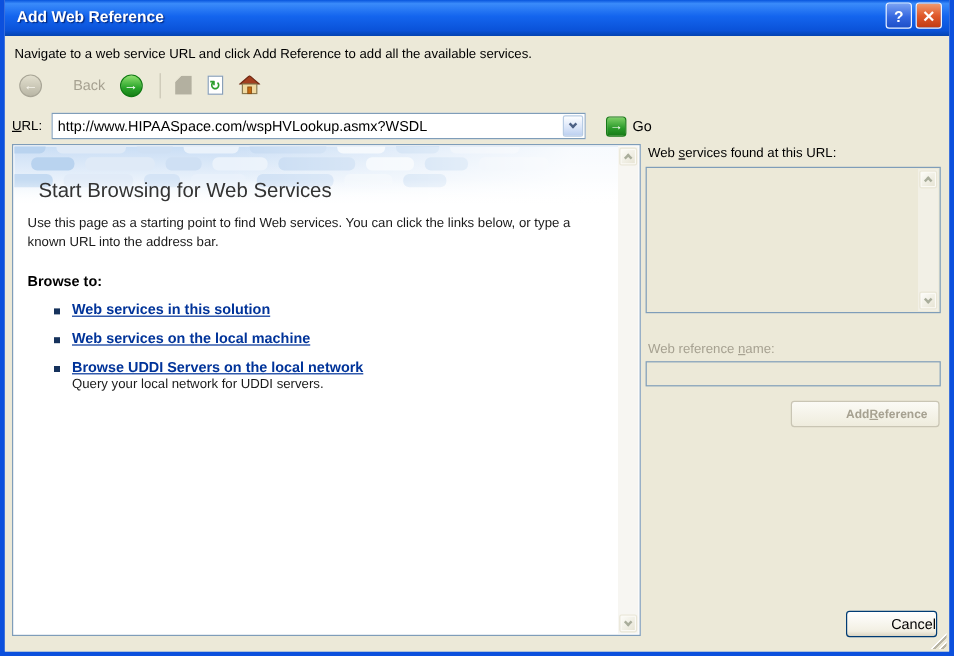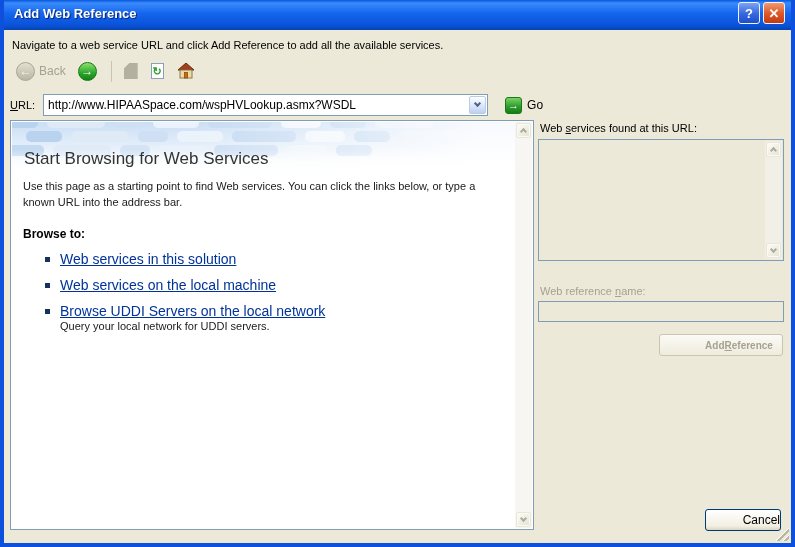--- a/index.html
+++ b/index.html
@@ -31,21 +31,21 @@
   .info{position:absolute;left:8px;top:9px;font-size:11px;}
   
   .toolbar{position:absolute;left:10px;top:28px;height:26px;display:flex;align-items:center;}
   .tool{display:flex;align-items:center;gap:4px;padding:2px;cursor:pointer;}
   .circle{
     width:19px;height:19px;border-radius:50%;display:flex;align-items:center;justify-content:center;
     font-size:12px;font-weight:bold;line-height:1;
   }
   .circle.gray{background:linear-gradient(to bottom,#e2dfce,#b9b6a5);border:1px solid #a8a596;color:#f7f5ec;}
   .circle.green{background:linear-gradient(to bottom,#8fe070,#2aa52a 60%,#178017);border:1px solid #0f7a12;color:#fff;}
-  .back-label{color:#a6a191;font-size:12px;}
+  .back-label{color:#a6a191;font-size:12px;margin-left:22px;}
   .tool.forward{margin-left:8px;}
   .tb-sep{width:1px;height:21px;background:#c9c5b4;margin:0 10px 0 12px;}
   .stop-doc{
     width:14px;height:16px;position:relative;
     background:linear-gradient(135deg,#dedbca 0 4px,#b3b0a0 4px);
     clip-path:polygon(5px 0,14px 0,14px 16px,0 16px,0 5px);
   }
   .refresh-page{
     width:13px;height:16px;background:#fff;border:1px solid #8aa0b8;
     display:flex;align-items:center;justify-content:center;color:#2d9e2d;font-size:11px;font-weight:bold;
@@ -87,28 +87,28 @@
   .tile{height:11px;border-radius:5px;flex:none;}
   .tile:nth-child(6n+1){background:#b9d3ef;width:36px;}
   .tile:nth-child(6n+2){background:#dfeaf7;width:58px;}
   .tile:nth-child(6n+3){background:#cfe0f4;width:30px;}
   .tile:nth-child(6n+4){background:#eaf2fb;width:46px;}
   .tile:nth-child(6n+5){background:#c5daf2;width:64px;}
   .tile:nth-child(6n){background:#f0f6fc;width:40px;}
   .banner-fade{position:absolute;inset:0;
     background:linear-gradient(to right,rgba(255,255,255,0) 35%,rgba(255,255,255,.85) 92%),
                linear-gradient(to bottom,rgba(255,255,255,0) 55%,rgba(255,255,255,.9) 100%);}
-  .heading{position:absolute;left:12px;bottom:3px;font-size:17px;color:#333;z-index:2;}
+  .heading{position:absolute;left:20px;bottom:3px;font-size:17px;color:#333;z-index:2;}
   .panel-body{position:absolute;left:12px;top:58px;right:28px;}
   .intro{font-size:11px;line-height:1.45;width:470px;color:#1a1a1a;}
   .browse-to{margin-top:16px;font-size:12px;font-weight:bold;}
   .link-list{margin-top:8px;}
   .link-item{display:flex;align-items:flex-start;margin-top:10px;}
   .bullet{width:5px;height:5px;background:#16325c;margin:6px 10px 0 22px;flex:none;}
-  .weblink{font-size:14px;font-weight:normal;color:#003399;text-decoration:underline;cursor:pointer;}
+  .weblink{font-size:12px;font-weight:bold;color:#003399;text-decoration:underline;cursor:pointer;}
   .link-note{font-size:11px;color:#1a1a1a;margin:1px 0 0 37px;}
   
   .vscroll{position:absolute;top:1px;bottom:1px;right:1px;width:17px;background:#f7f6f2;}
   .scroll-btn{
     position:absolute;left:1px;right:1px;height:15px;border-radius:2px;cursor:pointer;
     background:linear-gradient(135deg,#fdfdfa,#e5e2d1);
     border:1px solid #e9e6d6;box-shadow:inset 0 0 0 1px #fbfaf5;
   }
   .scroll-btn.up{top:1px;}
   .scroll-btn.down{bottom:1px;}

